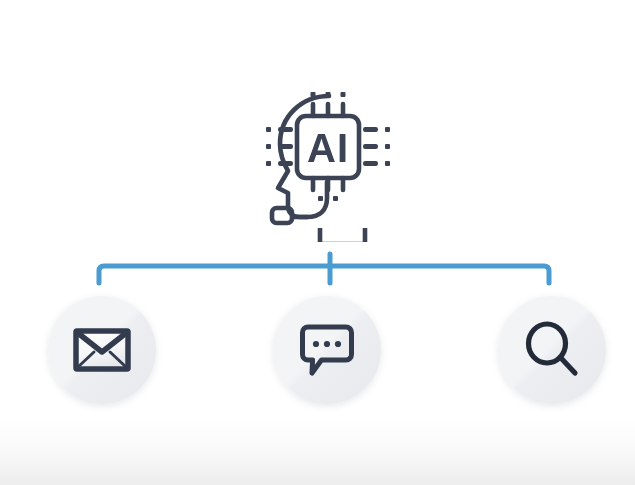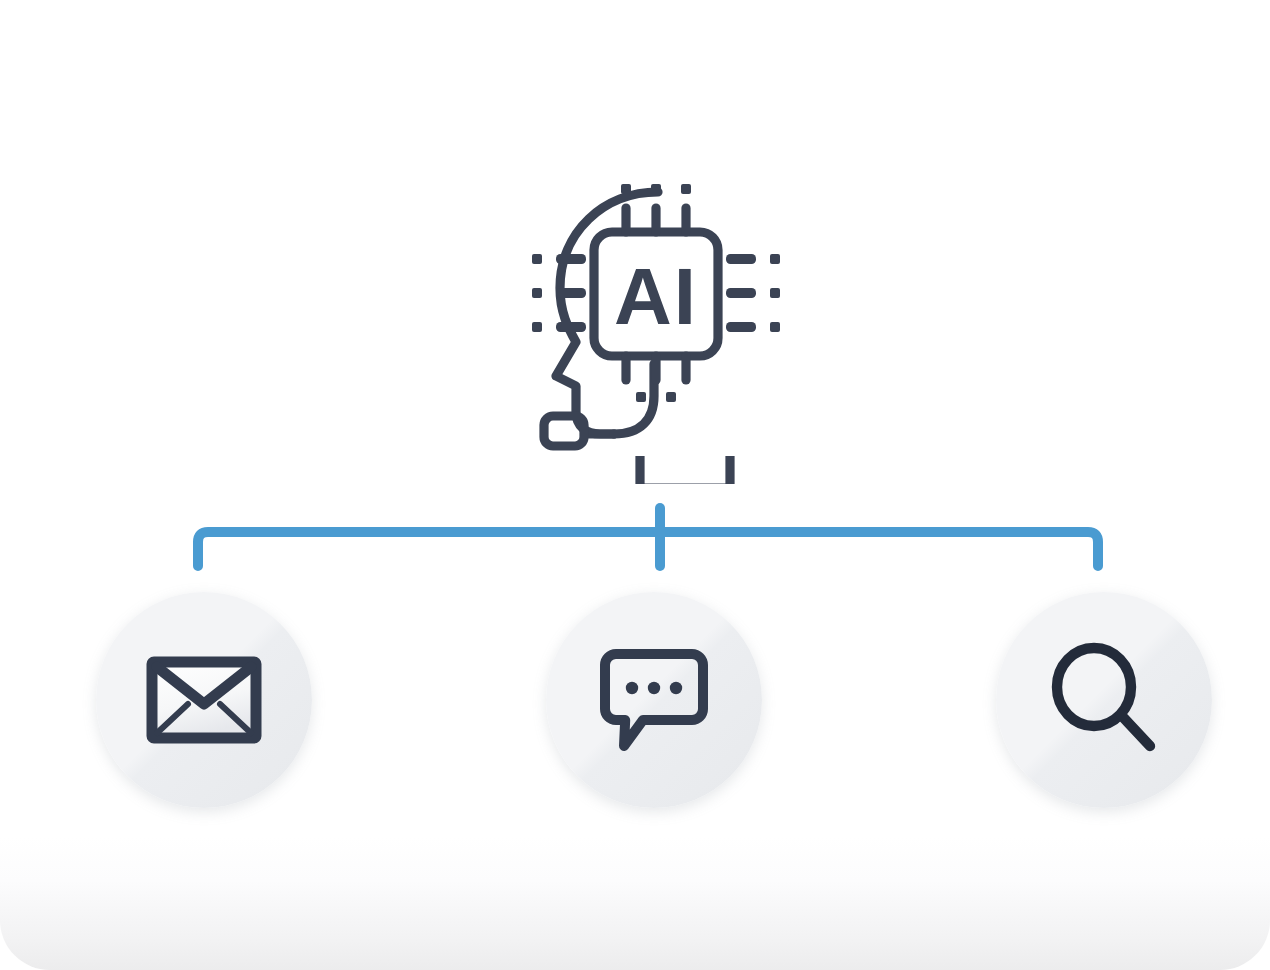--- a/index.html
+++ b/index.html
@@ -84,21 +84,21 @@
   }
   .node-glyph svg { display: block; }
 
   #node-mail   { left: 48px; }
   #node-chat   { left: 273px; }
   #node-search { left: 498px; }
 </style>
 </head>
 <body>
 
-<div id="stage" style="background-color: rgb(255, 255, 255); border-radius: 25px;">
+<div id="stage" style="background-color: rgb(255, 255, 255);">
 
   <div id="ai-node">
     <svg width="152" height="160" viewBox="0 0 152 160">
       <g fill="none" stroke="#3b4354" stroke-width="4.6" stroke-linecap="round" stroke-linejoin="round">
 
         <path d="M77 14 C50 14 28 34 28 62 C28 74 32 82 36 89
                  L26 106 L36 111 L36 124
                  C36 131 41 135 48 135 L55 135" stroke-linecap="round"></path>
 
         <path d="M55 135 L41 135"></path>

